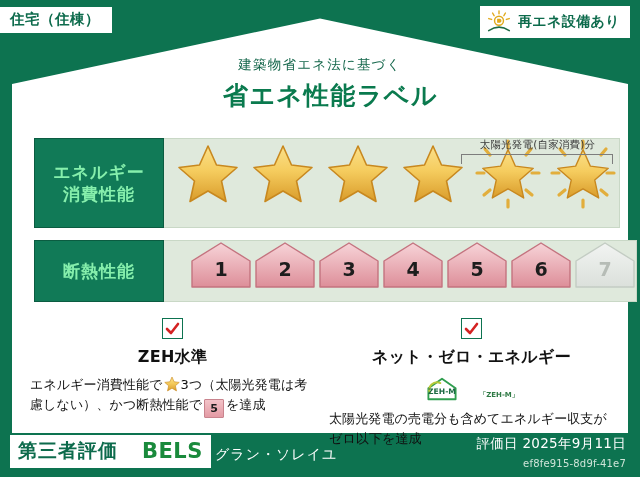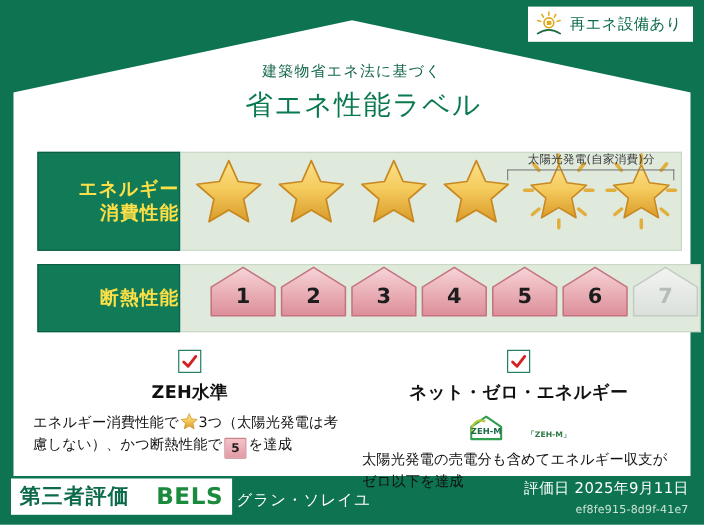--- a/index.html
+++ b/index.html
@@ -30,36 +30,36 @@
     z-index:6;
   }
   
   .reene-badge{
     position:absolute;right:10px;top:6px;
     background:#ffffff;
     padding:4px 10px 4px 6px;
     display:flex;align-items:center;gap:6px;
     z-index:6;
   }
-  .reene-badge .txt{color:#0d6b4c;font-size:14px;font-weight:normal;letter-spacing:.4px;}
+  .reene-badge .txt{color:#0d6b4c;font-size:14px;font-weight:bold;letter-spacing:.4px;}
   .sun-ico{width:26px;height:24px;display:block;}
 
   
   .title-wrap{position:absolute;left:0;right:0;top:56px;text-align:center;z-index:5;}
   .title-sub{color:#13664a;font-size:13.5px;font-weight:normal;letter-spacing:1.2px;}
-  .title-main{color:#0a7a4e;font-size:25px;font-weight:normal;letter-spacing:1.5px;margin-top:5px;padding-left:21px;}
+  .title-main{color:#0a7a4e;font-size:25px;font-weight:bold;letter-spacing:1.5px;margin-top:5px;padding-left:21px;}
 
   
   .row{position:absolute;left:34px;right:30px;display:flex;align-items:stretch;}
   .row-energy{top:138px;height:90px;}
   .row-insul{top:240px;height:62px;}
   .row-name{
-    background:#117a57;color:#fde047;
+    background:#117a57;color:#86efac;
     width:128px;flex:0 0 128px;
-    display:flex;flex-direction:column;align-items:flex-end;justify-content:center;
+    display:flex;flex-direction:column;align-items:center;justify-content:center;
     font-size:17px;font-weight:bold;letter-spacing:1px;line-height:1.3;
     border:1px solid #0b5c41;
   }
   .row-body{
     flex:1;background:#dfe9dc;
     position:relative;
     display:flex;align-items:flex-start;
     border:1px solid #c9d8c6;border-left:none;
   }
 
@@ -140,20 +140,21 @@
     color:#cfe4d8;font-size:10px;letter-spacing:.2px;
   }
 </style>
 </head>
 <body>
 
 <div class="label-root">
 
   <div class="sheet"></div>
 
+  <div class="type-tag">住宅（住棟）</div>
 
   <div class="reene-badge">
     <span>
       <svg class="sun-ico" viewBox="0 0 30 28">
         <g stroke="#e0a91b" stroke-width="1.6" stroke-linecap="round">
           <line x1="15" y1="1" x2="15" y2="4.5"></line>
           <line x1="7.5" y1="3.5" x2="9.3" y2="6.6"></line>
           <line x1="22.5" y1="3.5" x2="20.7" y2="6.6"></line>
           <line x1="3" y1="10" x2="6.4" y2="11"></line>
           <line x1="27" y1="10" x2="23.6" y2="11"></line>

